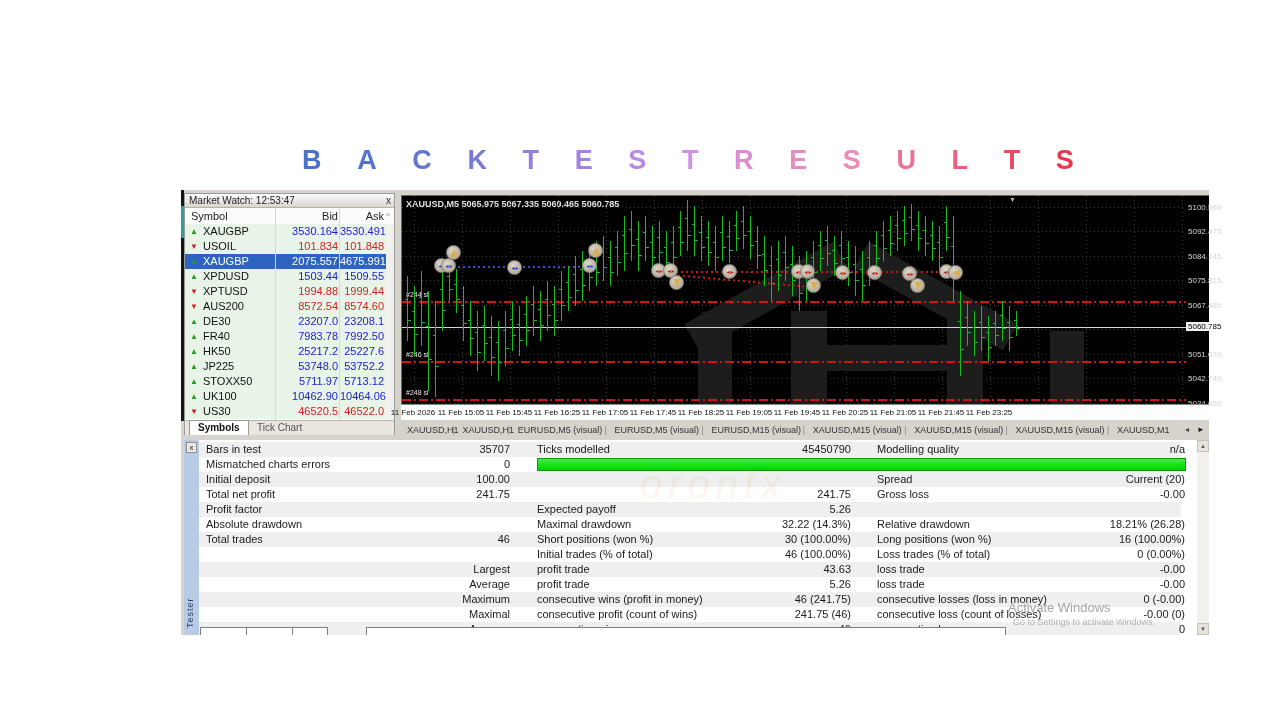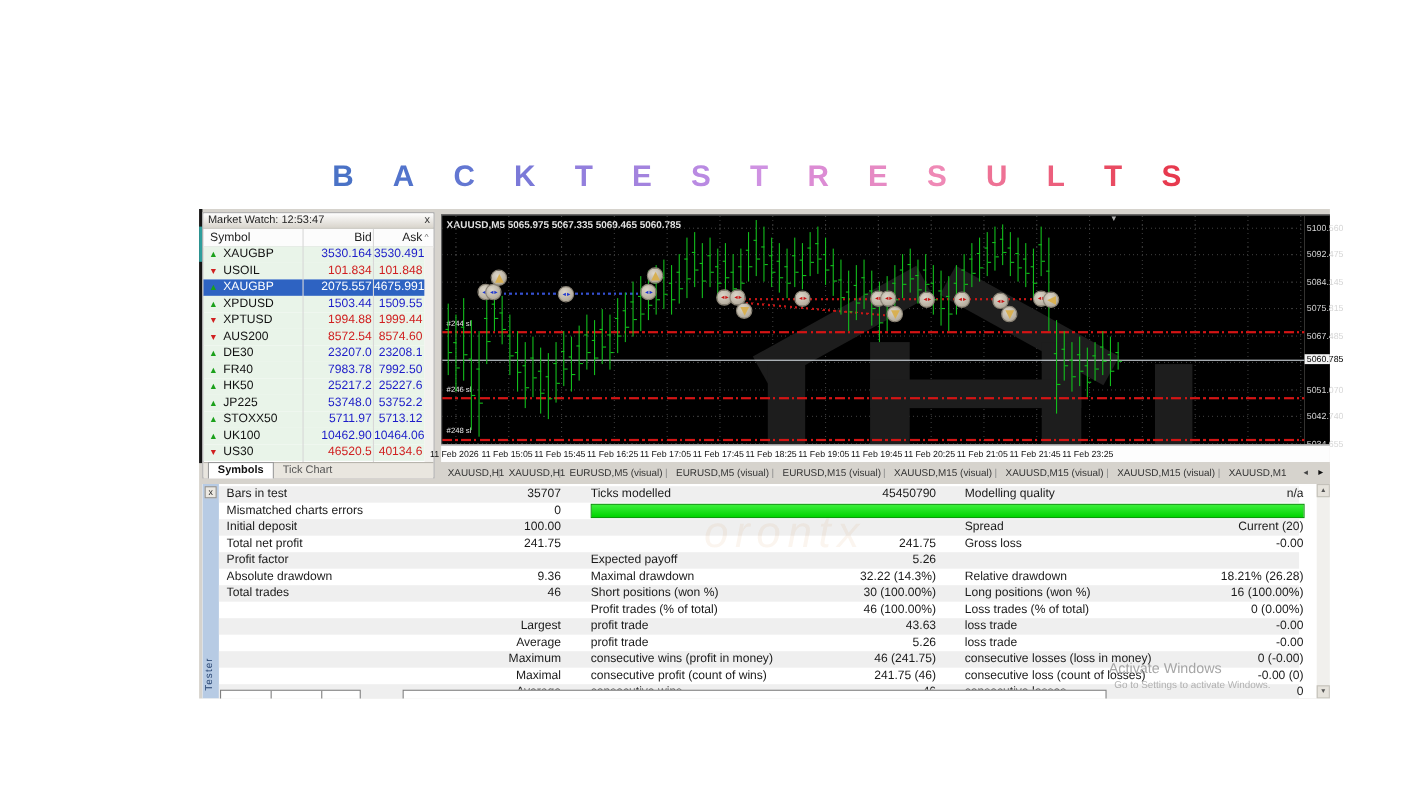--- a/index.html
+++ b/index.html
@@ -200,21 +200,21 @@
       <div class="mwr" style="top: 165px;">
         <span class="arr" style="color: rgb(27, 161, 27);">▲</span>
         <span class="sym">UK100</span>
         <span class="bid" style="color: rgb(28, 28, 200);">10462.90</span>
         <span class="ask" style="color: rgb(28, 28, 200);">10464.06</span>
       </div>
       <div class="mwr" style="top: 180px;">
         <span class="arr" style="color: rgb(208, 32, 32);">▼</span>
         <span class="sym">US30</span>
         <span class="bid" style="color: rgb(208, 32, 32);">46520.5</span>
-        <span class="ask" style="color: rgb(208, 32, 32);">40134.6</span>
+        <span class="ask" style="color: rgb(208, 32, 32);">46522.0</span>
       </div>
     </div>
   <div class="abs colsep" style="left:90px"></div>
   <div class="abs colsep" style="left:154px"></div>
   <div class="abs" id="mw-scrollcol"></div>
   <div class="abs" id="mw-tabs">
     <span id="mw-tab-symbols">Symbols</span>
     <span id="mw-tab-tick">Tick Chart</span>
   </div>
 </div>
@@ -668,36 +668,35 @@
         <div class="tc tl3">Gross loss</div>
         <div class="tc tv3">-0.00</div>
       </div>
       <div class="trow alt" style="top: 62px;">
         <div class="tc tl1">Profit factor</div>
         <div class="tc tl2">Expected payoff</div>
         <div class="tc tv2">5.26</div>
       </div>
       <div class="trow" style="top: 77px;">
         <div class="tc tl1">Absolute drawdown</div>
-        <div class="tc tv1">9.36</div>
         <div class="tc tl2">Maximal drawdown</div>
         <div class="tc tv2">32.22  (14.3%)</div>
         <div class="tc tl3">Relative drawdown</div>
         <div class="tc tv3">18.21% (26.28)</div>
       </div>
       <div class="trow alt" style="top: 92px;">
         <div class="tc tl1">Total trades</div>
         <div class="tc tv1">46</div>
         <div class="tc tl2">Short positions (won %)</div>
         <div class="tc tv2">30 (100.00%)</div>
         <div class="tc tl3">Long positions (won %)</div>
         <div class="tc tv3">16 (100.00%)</div>
       </div>
       <div class="trow" style="top: 107px;">
-        <div class="tc tl2">Profit trades (% of total)</div>
+        <div class="tc tl2">Initial trades (% of total)</div>
         <div class="tc tv2">46 (100.00%)</div>
         <div class="tc tl3">Loss trades (% of total)</div>
         <div class="tc tv3">0 (0.00%)</div>
       </div>
       <div class="trow alt" style="top: 122px;">
         <div class="tc tv1">Largest</div>
         <div class="tc tl2">profit trade</div>
         <div class="tc tv2">43.63</div>
         <div class="tc tl3">loss trade</div>
         <div class="tc tv3">-0.00</div>

